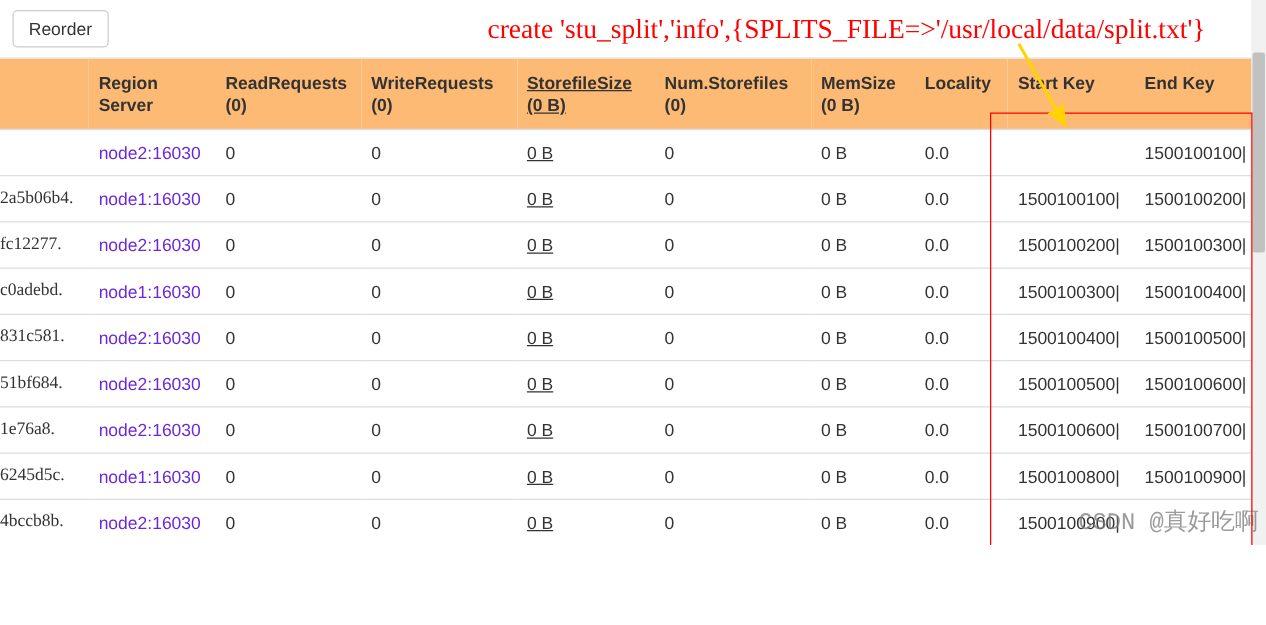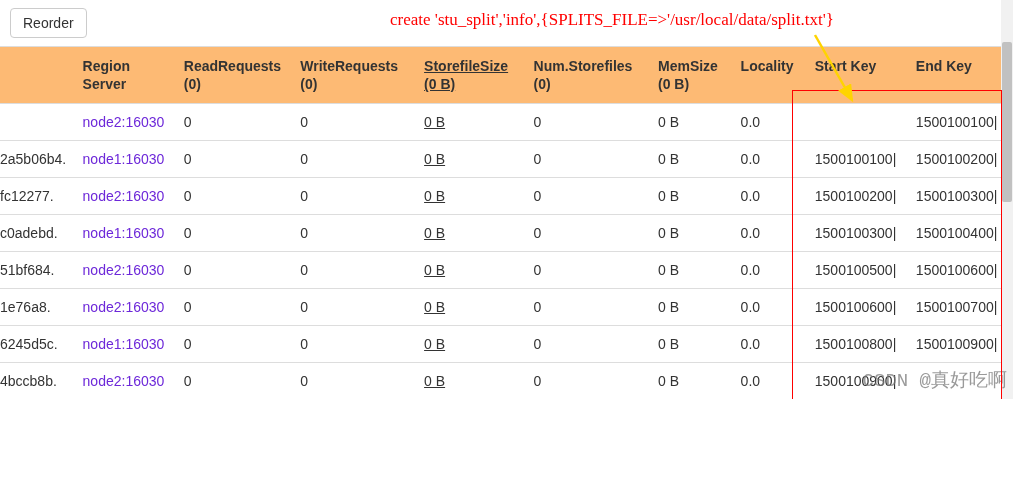--- a/index.html
+++ b/index.html
@@ -24,21 +24,21 @@
       border: 1px solid #ccc;
       border-radius: 4px;
       color: #333;
       cursor: pointer;
     }
     .annotation {
       position: absolute;
       top: 10px;
       left: 390px;
       color: #ff0000;
-      font-size: 17px;
+      font-size: 22px;
       font-family: "Times New Roman", serif;
       font-weight: normal;
     }
     table {
       border-collapse: collapse;
       width: 100%;
     }
     th, td {
       padding: 10px 8px;
       text-align: left;
@@ -49,21 +49,21 @@
     thead th {
       border-top: none;
       padding-top: 10px;
       font-weight: bold;
       font-size: 14px;
       line-height: 1.3;
       vertical-align: top;
     }
     thead tr { background: #fdba74; }
     .link { color: #6d28d9; text-decoration: none; }
-    .col-name { width: 75px; padding-left: 0; }
+    .col-name { width: 75px; padding-left: 0; font-family: Liberation Serif, serif; }
     .col-rs { width: 105px; }
     .col-rr { width: 120px; }
     .col-wr { width: 135px; }
     .col-sf { width: 120px; text-decoration: underline; }
     .col-ns { width: 135px; }
     .col-ms { width: 90px; }
     .col-loc { width: 80px; margin-left: 26px; }
     .col-sk { width: 105px; }
     .col-ek { width: 105px; }
     .highlight-box {
@@ -177,20 +177,32 @@
           <td class="col-rr">0</td>
           <td class="col-wr">0</td>
           <td class="col-sf">0 B</td>
           <td class="col-ns">0</td>
           <td class="col-ms">0 B</td>
           <td class="col-loc">0.0</td>
           <td class="col-sk">1500100300|</td>
           <td class="col-ek">1500100400|</td>
         </tr>
         <tr>
+          <td class="col-name">831c581.</td>
+          <td class="col-rs"><a class="link">node2:16030</a></td>
+          <td class="col-rr">0</td>
+          <td class="col-wr">0</td>
+          <td class="col-sf">0 B</td>
+          <td class="col-ns">0</td>
+          <td class="col-ms">0 B</td>
+          <td class="col-loc">0.0</td>
+          <td class="col-sk">1500100400|</td>
+          <td class="col-ek">1500100500|</td>
+        </tr>
+        <tr>
           <td class="col-name">51bf684.</td>
           <td class="col-rs"><a class="link">node2:16030</a></td>
           <td class="col-rr">0</td>
           <td class="col-wr">0</td>
           <td class="col-sf">0 B</td>
           <td class="col-ns">0</td>
           <td class="col-ms">0 B</td>
           <td class="col-loc">0.0</td>
           <td class="col-sk">1500100500|</td>
           <td class="col-ek">1500100600|</td>

